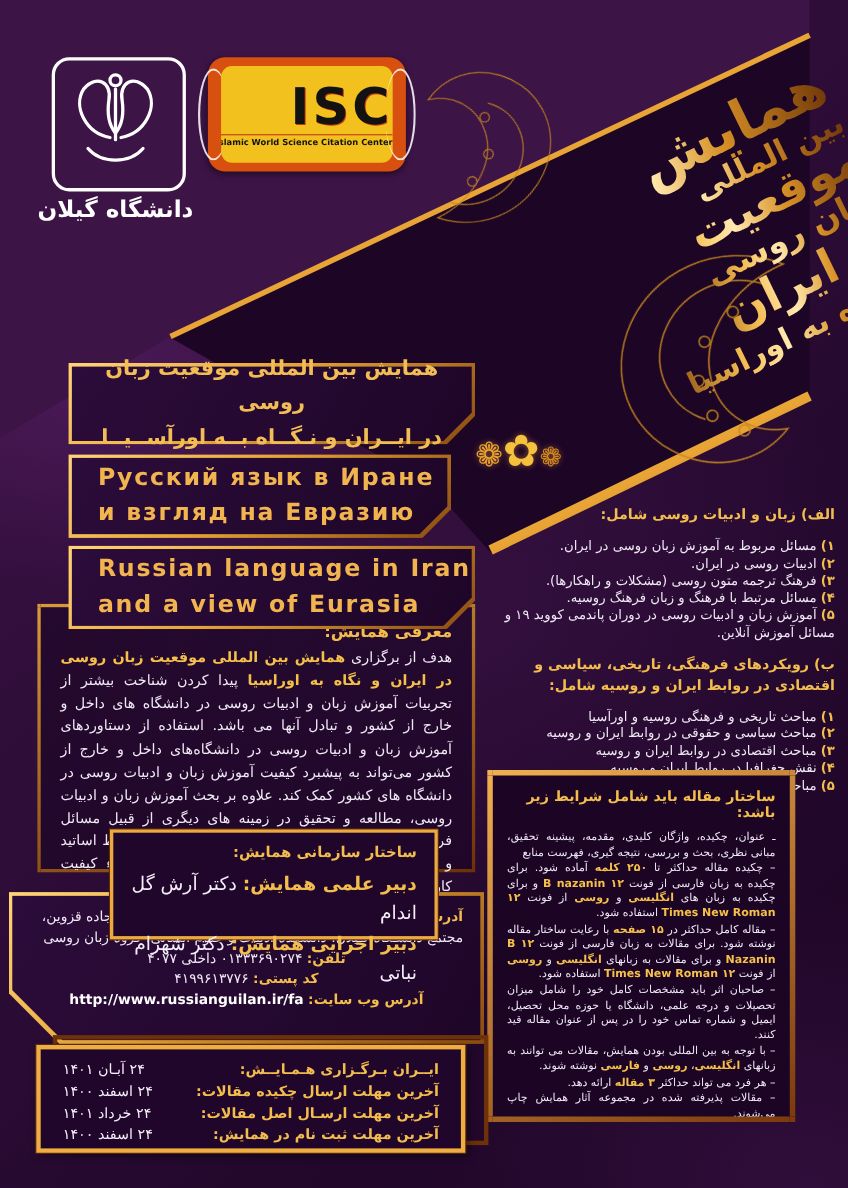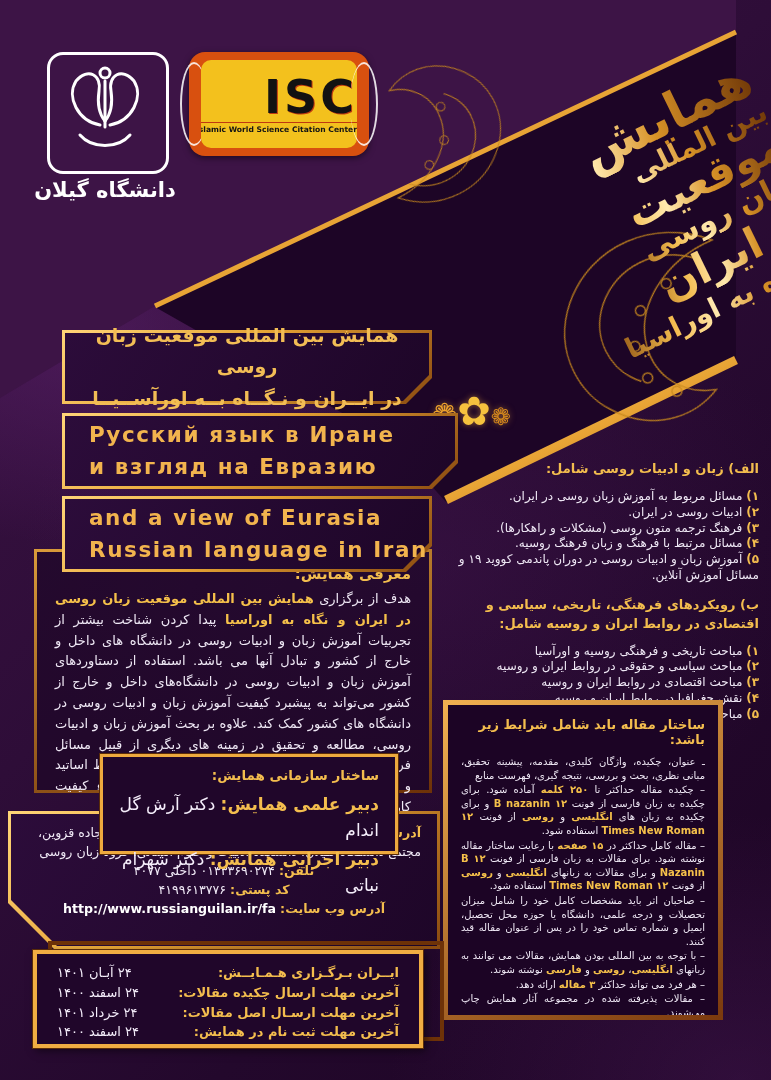--- a/index.html
+++ b/index.html
@@ -53,21 +53,21 @@
   .clipbox .skin,.clipbox .inner{position:absolute;}
   .clipbox .skin{inset:0;background:linear-gradient(140deg,#ffd578,#e6a435 45%,#8a4a10);}
   .clipbox .inner{inset:3px;background:linear-gradient(120deg,#2c0c3a,#1e0628);}
   .notch-r .skin,.notch-r .inner{clip-path:polygon(0 0,100% 0,100% calc(100% - 26px),calc(100% - 26px) 100%,0 100%);}
   .point-l .skin,.point-l .inner{clip-path:polygon(0 50%,26px 0,100% 0,100% 100%,26px 100%);}
   .chamfer-bl .skin,.chamfer-bl .inner{clip-path:polygon(0 0,100% 0,100% 100%,46px 100%,0 calc(100% - 46px));}
 
   #title-fa{left:62px;top:330px;width:370px;height:74px;}
   #title-fa .txt{position:absolute;inset:3px;display:flex;flex-direction:column;justify-content:center;
     direction:rtl;text-align:center;color:#f2bd55;font-weight:bold;font-size:19px;line-height:1.65;}
-  #title-ru{left:62px;top:413px;width:396px;height:76px;}
+  #title-ru{left:62px;top:413px;width:348px;height:76px;}
   #title-en{left:62px;top:496px;width:370px;height:76px;}
   .latbox .txt{position:absolute;inset:3px;display:flex;flex-direction:column;justify-content:center;
     padding-left:24px;color:#f2b44e;font-weight:bold;font-size:21.5px;line-height:1.5;
     letter-spacing:1.6px;white-space:nowrap;}
 
   
   #intro{position:absolute;left:34px;top:549px;width:392px;height:238px;z-index:2;
     border:3px solid;border-image:linear-gradient(165deg,#d89a3a,#6e3208) 1;
     background:rgba(26,6,34,.55);}
   #intro h3{margin:13px 18px 6px;text-align:right;direction:rtl;color:#f3bd4e;font-size:15px;}
@@ -213,22 +213,22 @@
     <div class="txt">
       <div>Русский язык в Иране</div>
       <div>и взгляд на Евразию</div>
     </div>
   </div>
 
   <div id="title-en" class="clipbox notch-r latbox">
     <div class="skin"></div>
     <div class="inner"></div>
     <div class="txt">
+      <div>Russian language in Iran</div>
       <div>and a view of Eurasia</div>
-      <div>Russian language in Iran</div>
     </div>
   </div>
 
   <div id="intro">
     <h3>معرفی همایش:</h3>
     <p><span>هدف از برگزاری </span><span class="hl">همایش بین المللی موقعیت زبان روسی در ایران و نگاه به اوراسیا</span><span> پیدا کردن شناخت بیشتر از تجربیات آموزش زبان و ادبیات روسی در دانشگاه های داخل و خارج از کشور و تبادل آنها می باشد. استفاده از دستاوردهای آموزش زبان و ادبیات روسی در دانشگاه‌های داخل و خارج از کشور می‌تواند به پیشبرد کیفیت آموزش زبان و ادبیات روسی در دانشگاه های کشور کمک کند. علاوه بر بحث آموزش زبان و ادبیات روسی، مطالعه و تحقیق در زمینه های دیگری از قبیل مسائل فرهنگی، تاریخی، سیاسی، جغرافیایی، اقتصادی و... توسط اساتید و محققان داخلی و خارجی باعث بروزرسانی و ارتقاء کیفیت کارهای پژوهشی در زمینه‌های مختلف علمی می‌گردد.</span></p>
   </div>
 
 
   <div id="topics">

